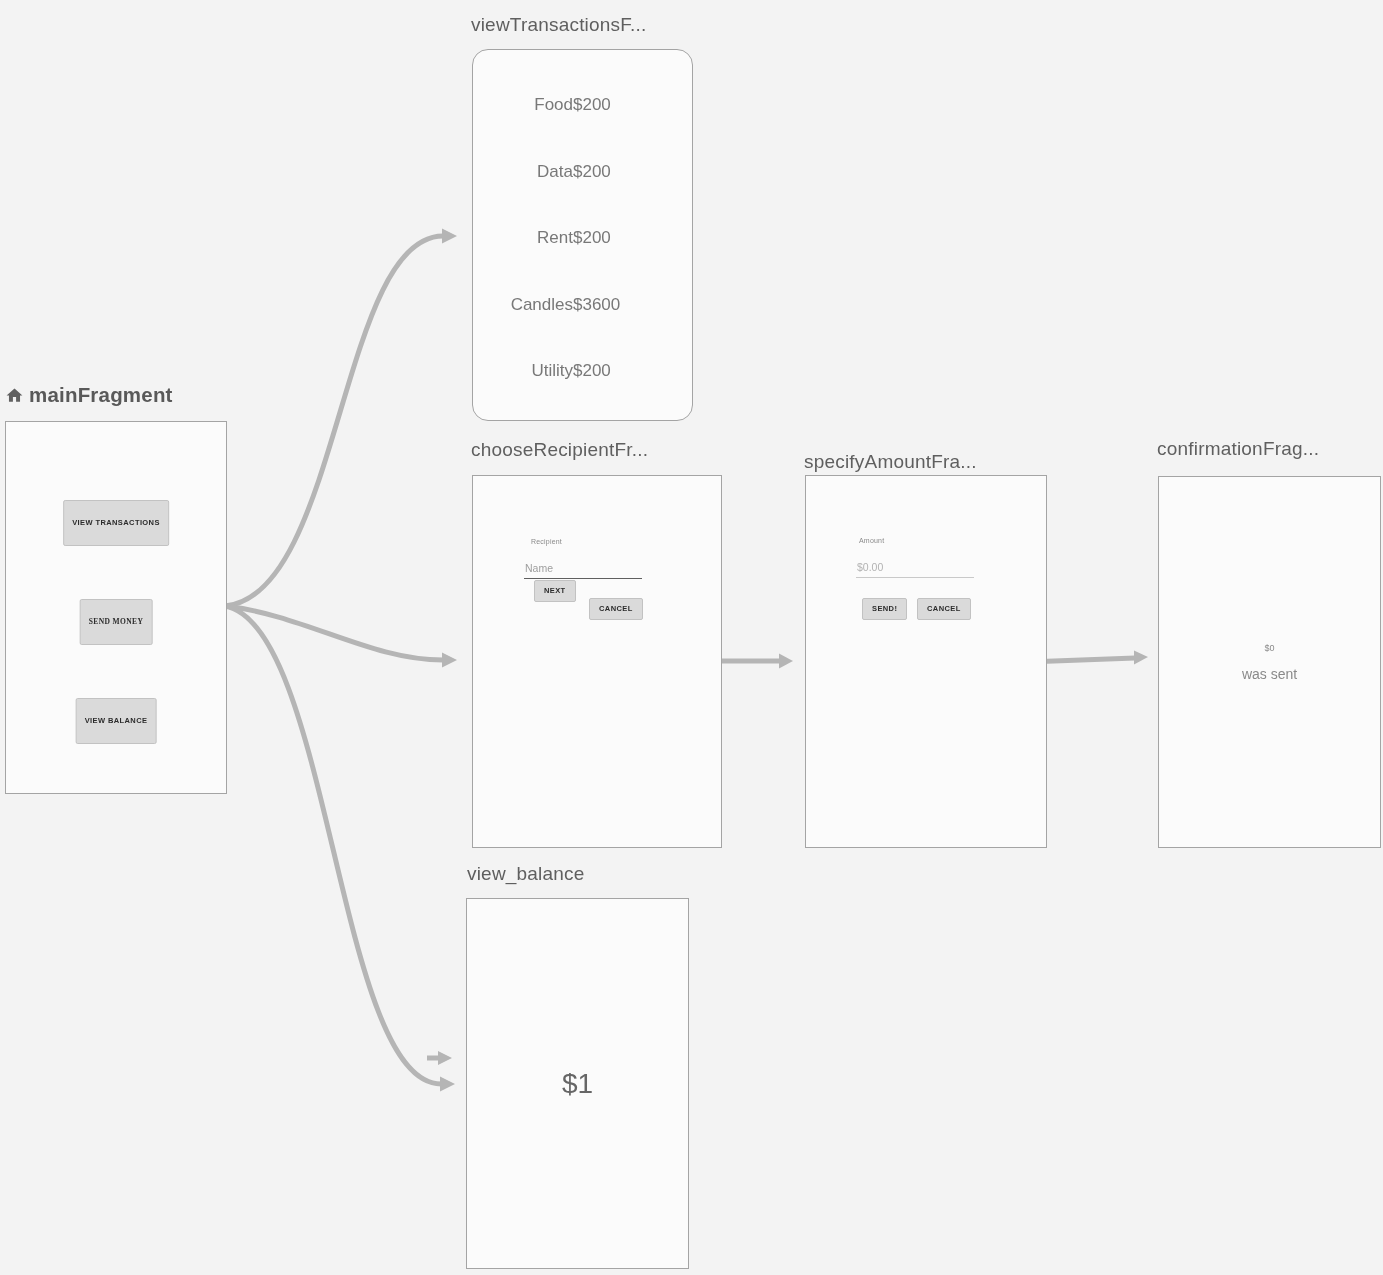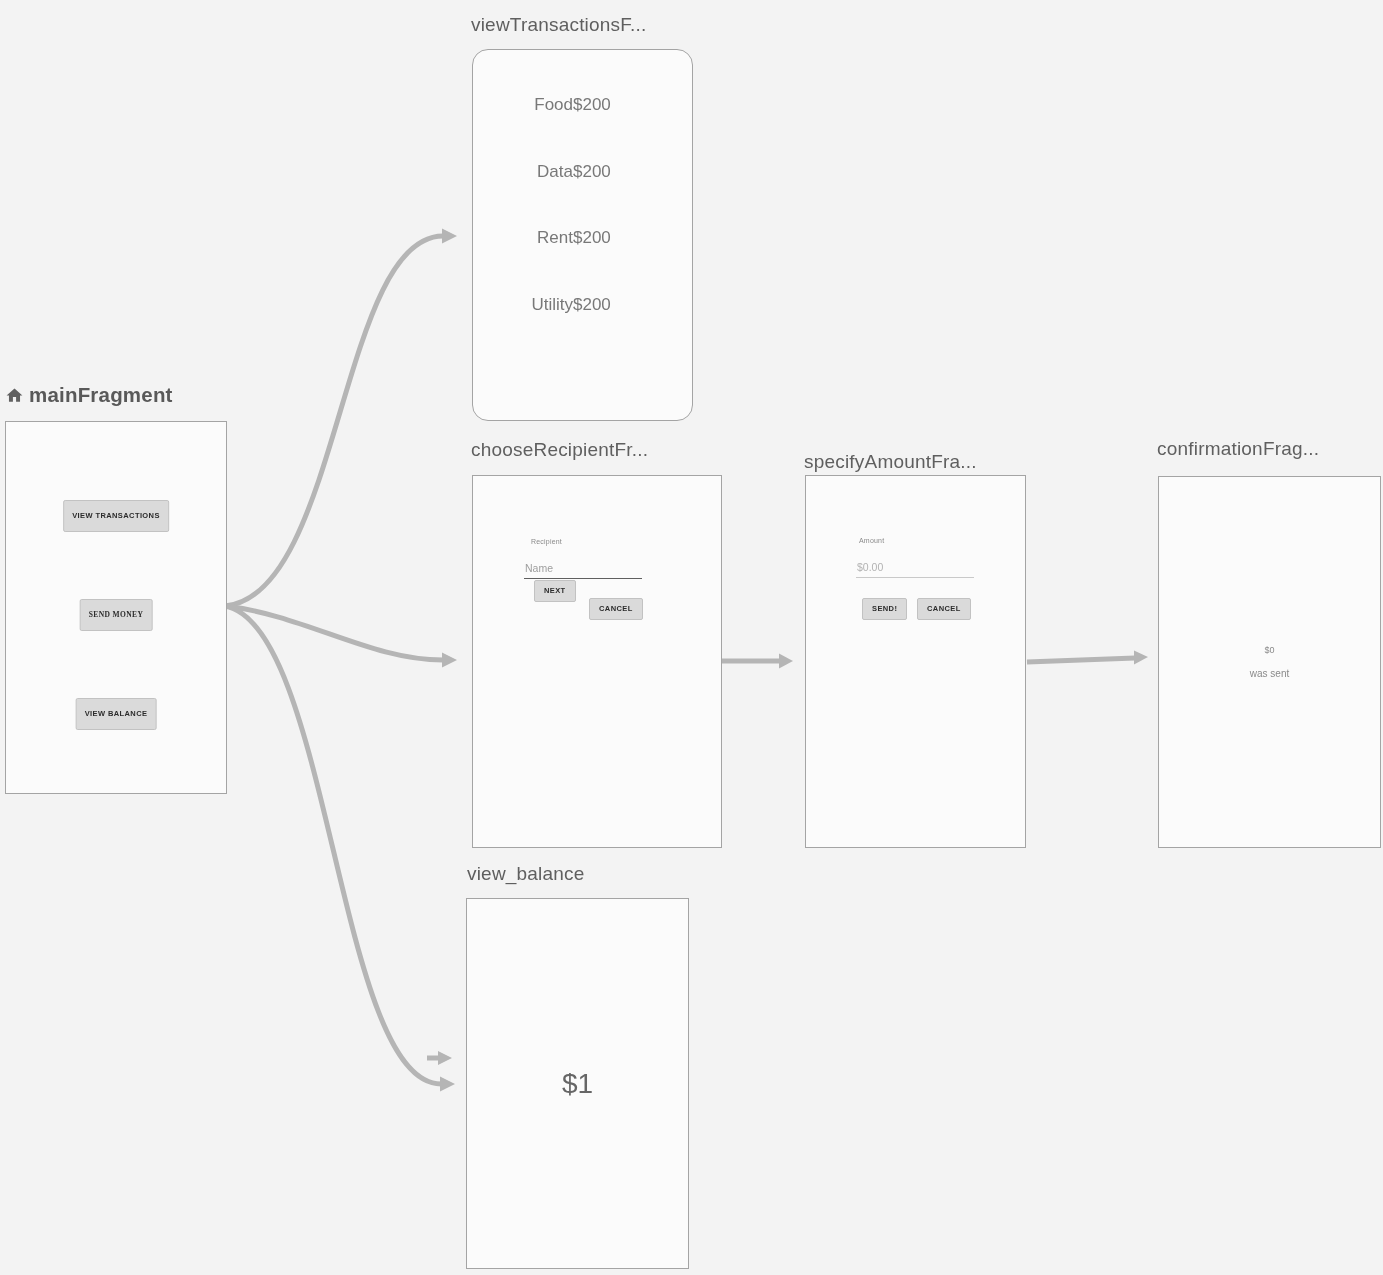--- a/index.html
+++ b/index.html
@@ -52,21 +52,21 @@
     position: absolute;
     left: 50%;
     transform: translateX(-50%);
     background: #dadada;
     border: 1px solid #c2c2c2;
     border-radius: 2px;
     font-size: 7.5px;
     font-weight: bold;
     letter-spacing: 0.4px;
     color: #2b2b2b;
-    padding: 11px 8px;
+    padding: 18px 8px;
     white-space: nowrap;
     text-align: center;
     line-height: 1;
   }
   
   .txn-list {
     position: absolute;
     inset: 0;
     padding-top: 22px;
   }
@@ -113,21 +113,21 @@
   .center-stack {
     position: absolute;
     inset: 0;
     display: flex;
     flex-direction: column;
     align-items: center;
     justify-content: center;
     gap: 13px;
   }
   .confirm-amount { font-size: 9px; color: #8a8a8a; }
-  .confirm-msg { font-size: 10px; color: #8a8a8a; }
+  .confirm-msg { font-size: 14px; color: #8a8a8a; }
   
   .balance-value { font-size: 28px; color: #666666; }
 </style>
 </head>
 <body>
 
 <div id="canvas">
 
   <svg id="edges" viewBox="0 0 1383 1275" xmlns="http://www.w3.org/2000/svg">
     <g>
@@ -175,39 +175,43 @@
         <span class="txn-cat">Food</span>
         <span class="txn-amt">$200</span>
       </div>
       <div class="txn-row">
         <span class="txn-cat">Data</span>
         <span class="txn-amt">$200</span>
       </div>
       <div class="txn-row">
         <span class="txn-cat">Rent</span>
         <span class="txn-amt">$200</span>
+      </div>
+      <div class="txn-row">
+        <span class="txn-cat">Candles</span>
+        <span class="txn-amt">$3600</span>
       </div>
       <div class="txn-row">
         <span class="txn-cat">Utility</span>
         <span class="txn-amt">$200</span>
       </div>
     </div>
   </div>
 
   <div class="frag-title" style="left:471px; top:439px;">chooseRecipientFr...</div>
   <div class="frame" style="left:472px; top:475px; width:250px; height:373px;">
     <div class="tiny-label" style="left:58px; top:62px;">Recipient</div>
     <div class="input-placeholder" style="left:52px; top:86px;">Name</div>
     <div class="input-underline dark" style="left:51px; top:102px; width:118px;"></div>
     <div class="form-btn" style="left:61px; top:104px;">NEXT</div>
     <div class="form-btn" style="left:116px; top:122px;">CANCEL</div>
   </div>
 
   <div class="frag-title" style="left:804px; top:425px;margin-top:26px;">specifyAmountFra...</div>
-  <div class="frame" style="left:805px; top:475px; width:221px; height:373px;">
+  <div class="frame" style="left:805px; top:475px; width:242px; height:373px;">
     <div class="tiny-label" style="left:53px; top:61px;">Amount</div>
     <div class="input-placeholder lighter" style="left:51px; top:85px;">$0.00</div>
     <div class="input-underline light" style="left:50px; top:101px; width:118px;"></div>
     <div class="form-btn" style="left:56px; top:122px;">SEND!</div>
     <div class="form-btn" style="left:111px; top:122px;">CANCEL</div>
   </div>
 
   <div class="frag-title" style="left:1157px; top:438px;">confirmationFrag...</div>
   <div class="frame" style="left:1158px; top:476px; width:223px; height:372px;">
     <div class="center-stack">

